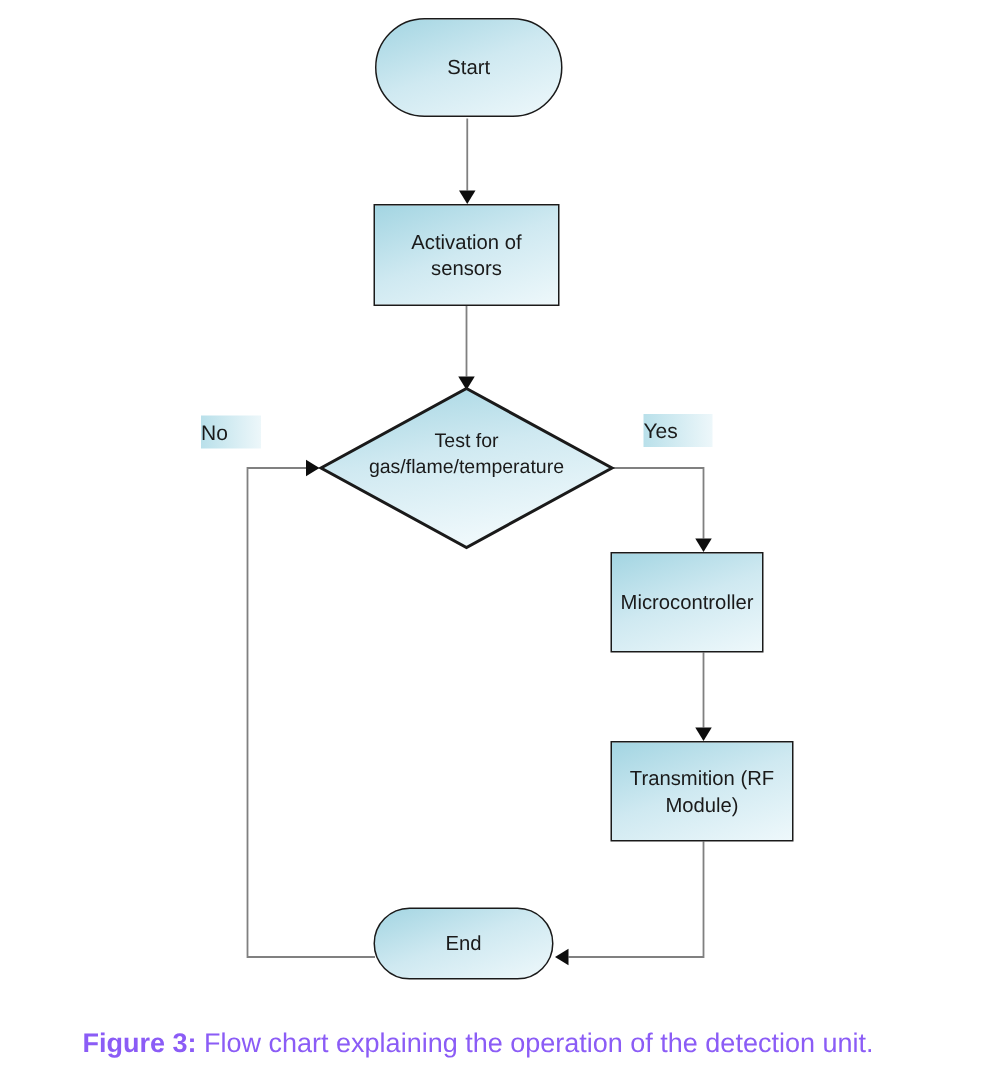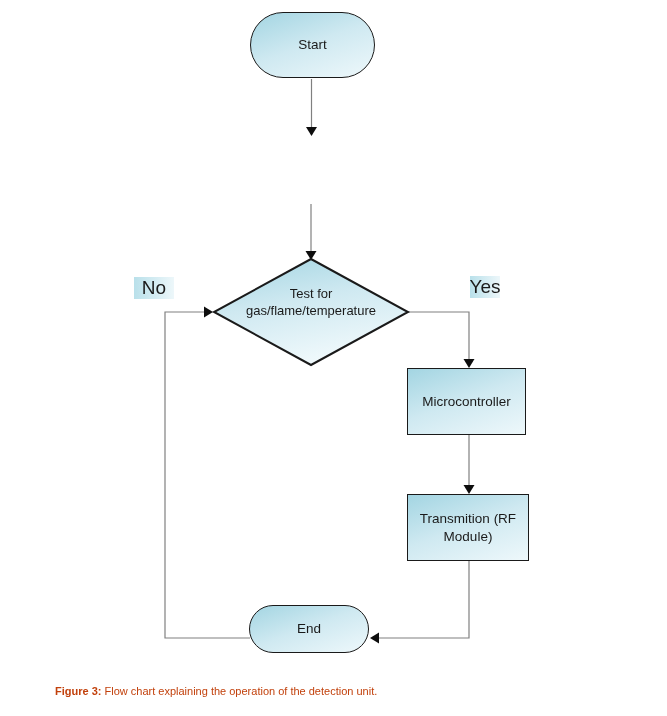--- a/index.html
+++ b/index.html
@@ -35,44 +35,44 @@
     align-items: center;
     justify-content: center;
     text-align: center;
     font-size: 13.5px;
     line-height: 1.28;
     padding: 4px 7px;
   }
   .terminator { border-radius: 34px; }
   .node-start { left: 250px; top: 12px;  width: 125px; height: 66px; }
   .node-activation { left: 249px; top: 136px; width: 124px; height: 68px; }
-  .node-microcontroller { left: 407px; top: 368px; width: 119px; height: 67px; }
+  .node-microcontroller { left: 407px; top: 368px; width: 102px; height: 67px; }
   .node-transmission { left: 407px; top: 494px; width: 122px; height: 67px; }
   .node-end { left: 249px; top: 605px; width: 120px; height: 48px; }
   .decision-label {
     position: absolute;
     left: 225px; top: 286px; width: 172px; height: 52px;
     display: flex; justify-content: center;
     text-align: center; font-size: 13px; line-height: 1.3;
   }
   .branch-label {
     position: absolute;
     background: linear-gradient(90deg,
       var(--branch-label-fill-left, #b9e0ea) 0%,
       var(--branch-label-fill-right, #edf7fa) 100%);
-    display: flex; align-items: center; justify-content: center;
-    font-size: 19px;
+    display: flex; align-items: center; 
+    font-size: 14px;
   }
   .branch-no  { left: 134px; top: 277px; width: 40px; height: 22px; }
-  .branch-yes { left: 470px; top: 276px; width: 30px; height: 22px; }
+  .branch-yes { left: 429px; top: 276px; width: 46px; height: 22px; }
   .caption {
     position: absolute;
     left: 55px; top: 685px;
-    font-size: 11px;
-    color: #c2410c;
+    font-size: 18px;
+    color: #8b5cf6;
     white-space: nowrap;
   }
   .caption .prefix { font-weight: bold; }
 </style>
 </head>
 <body>
 
 <div class="canvas">
 
   <svg class="wires" width="667" height="716" viewBox="0 0 667 716">
@@ -102,20 +102,23 @@
     <polyline class="connector" points="469,561 469,638 379,638"></polyline>
     <polygon class="arrowhead" points="379,632.5 379,643.5 370,638"></polygon>
 
     <polygon class="diamond-shape" points="311,259 408,312 311,365 214,312"></polygon>
   </svg>
 
   <div class="node terminator node-start">
     <span>Start</span>
   </div>
 
+  <div class="node node-activation">
+    <span>Activation of sensors</span>
+  </div>
 
   <div class="decision-label">
     <span>Test for gas/flame/temperature</span>
   </div>
 
   <div class="branch-label branch-no">
     <span>No</span>
   </div>
 
   <div class="branch-label branch-yes">

